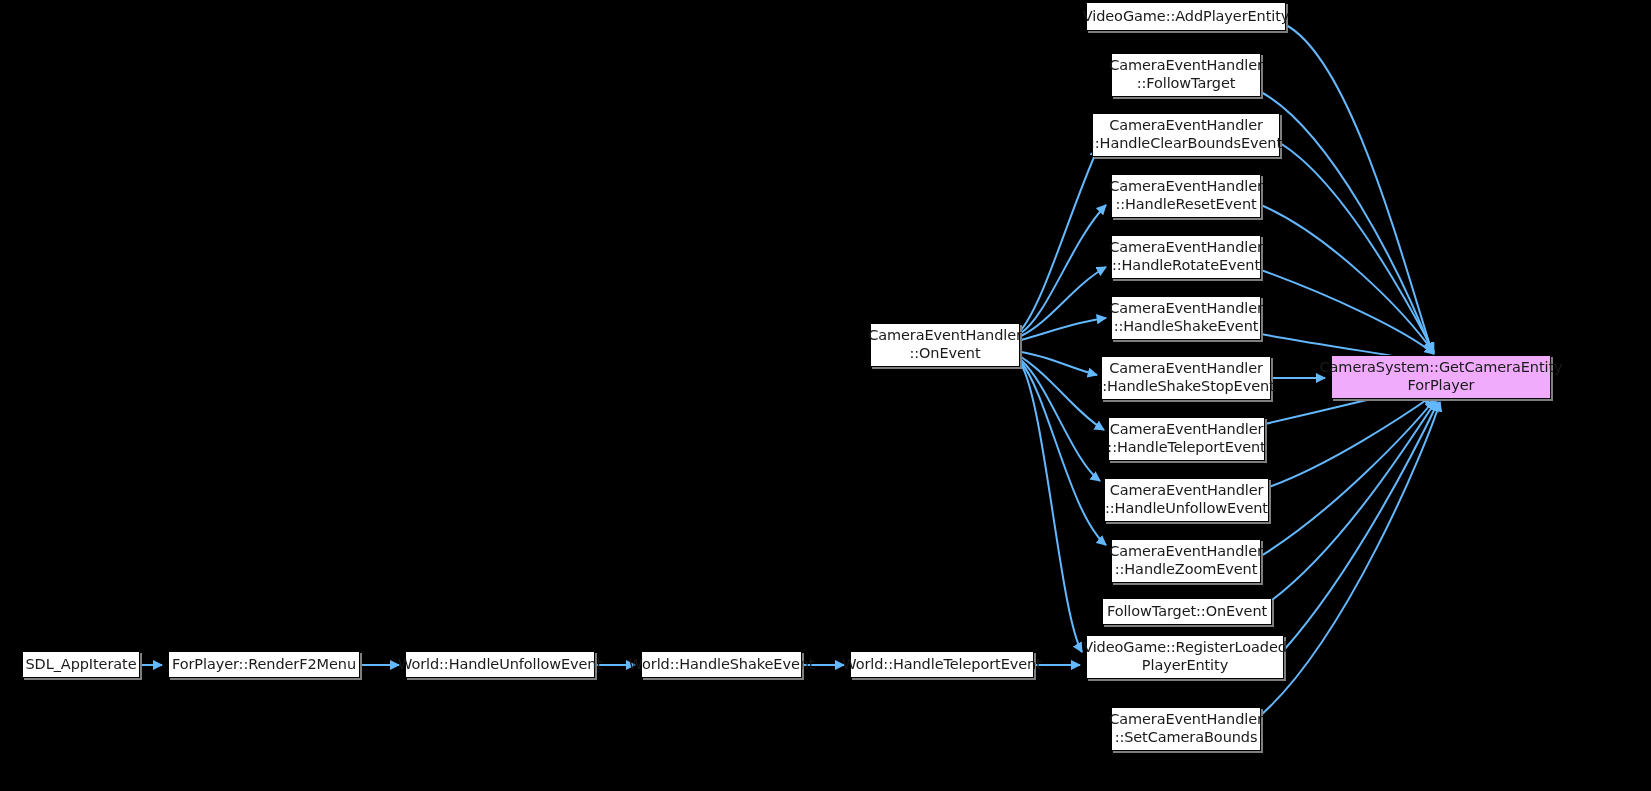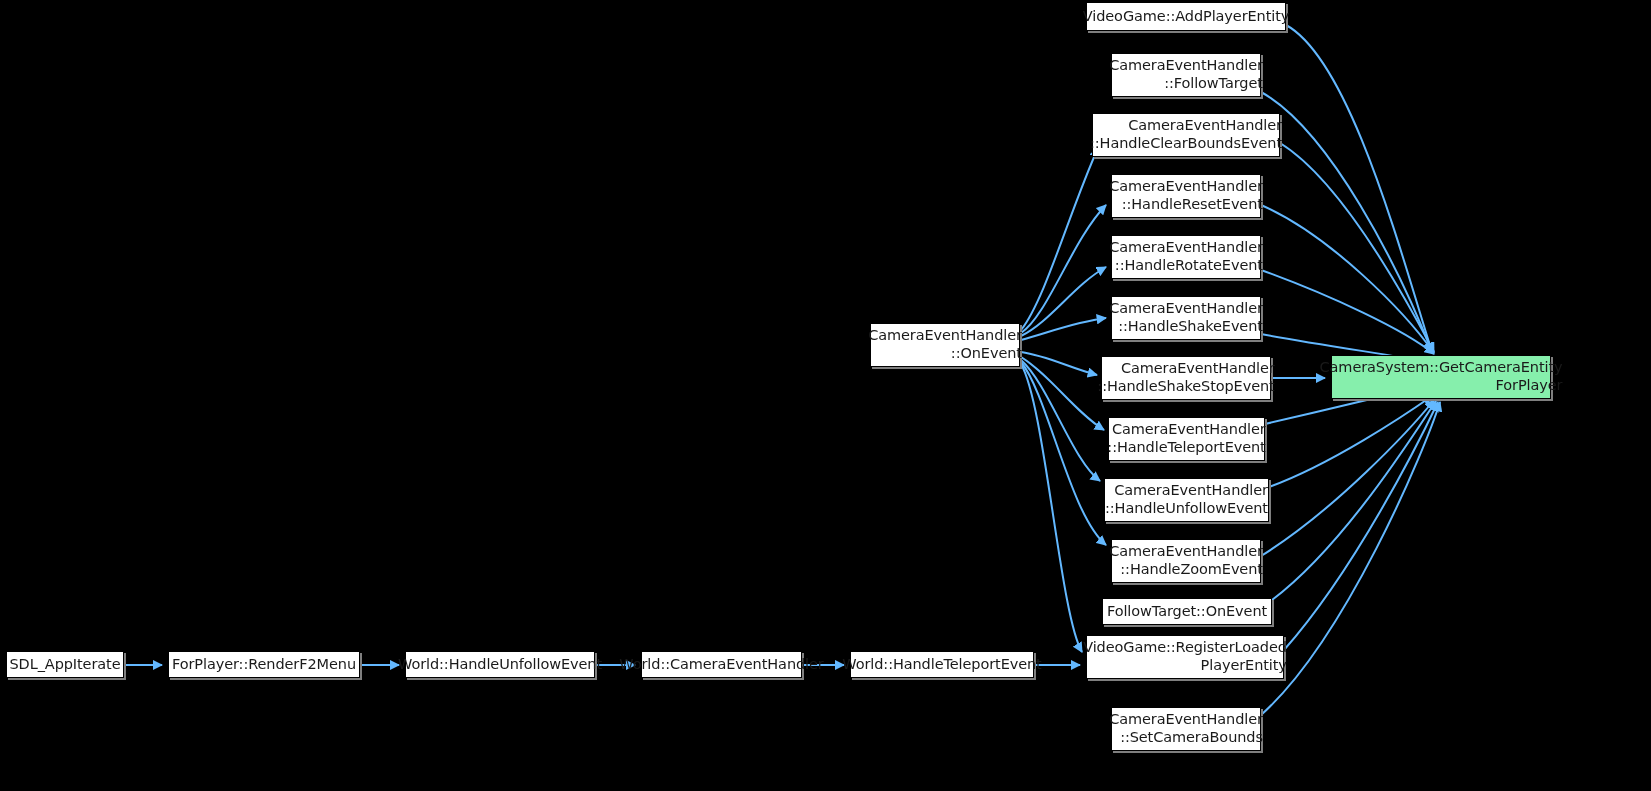--- a/index.html
+++ b/index.html
@@ -1,23 +1,23 @@
 <!DOCTYPE html>
 <html><head>
 <meta charset="utf-8">
 <style>
   html,body{margin:0;padding:0;background:#000;}
   #canvas{position:relative;width:1651px;height:791px;background:#000;overflow:hidden;
           font-family:"DejaVu Sans","Liberation Sans",sans-serif;}
   svg.edges{position:absolute;left:0;top:0;width:1651px;height:791px;overflow:visible;}
   .node{position:absolute;box-sizing:border-box;background:#ffffff;border:1px solid #000;
         box-shadow:2px 2px 0 0 #7f7f7f;display:flex;align-items:center;justify-content:center;
-        color:#1a1a1a;font-size:14.5px;line-height:1.22;text-align:right;
+        color:#1a1a1a;font-size:14.5px;line-height:1.22;text-align:center;
         letter-spacing:-0.1px;white-space:pre-line;padding:0 4px;}
-  .node.hl{background:#86efac;border:1px solid #000;}
+  .node.hl{background:#f0abfc;border:1px solid #000;}
 </style>
 </head>
 <body>
 
 <div id="canvas">
   <svg class="edges" viewBox="0 0 1651 791" xmlns="http://www.w3.org/2000/svg">
     <defs>
       <marker id="ah" viewBox="0 0 10 10" refX="9" refY="5" markerWidth="5.2" markerHeight="5.2" orient="auto-start-reverse">
         <path d="M 0 0 L 10 5 L 0 10 z" fill="#63b8ff"></path>
       </marker>
@@ -74,19 +74,19 @@
 ::HandleZoomEvent</div>
       <div class="node" style="left: 1102px; top: 598px; width: 170px; height: 27px;">FollowTarget::OnEvent</div>
       <div class="node" style="left: 1086px; top: 635px; width: 198px; height: 44px;">VideoGame::RegisterLoaded
 PlayerEntity</div>
       <div class="node" style="left: 1111px; top: 707px; width: 150px; height: 44px;">CameraEventHandler
 ::SetCameraBounds</div>
       <div class="node" style="left: 870px; top: 323px; width: 150px; height: 44px;">CameraEventHandler
 ::OnEvent</div>
       <div class="node hl" style="left: 1331px; top: 355px; width: 220px; height: 44px;">CameraSystem::GetCameraEntity
 ForPlayer</div>
-      <div class="node" style="left: 6px; top: 651px; width: 118px; height: 27px;">SDL_AppIterate</div>
+      <div class="node" style="left: 22px; top: 651px; width: 118px; height: 27px;">SDL_AppIterate</div>
       <div class="node" style="left: 168px; top: 651px; width: 192px; height: 27px;">ForPlayer::RenderF2Menu</div>
       <div class="node" style="left: 405px; top: 651px; width: 190px; height: 27px;">World::HandleUnfollowEvent</div>
-      <div class="node" style="left: 641px; top: 651px; width: 161px; height: 27px;">World::CameraEventHandler</div>
+      <div class="node" style="left: 641px; top: 651px; width: 161px; height: 27px;">World::HandleShakeEvent</div>
       <div class="node" style="left: 850px; top: 651px; width: 184px; height: 27px;">World::HandleTeleportEvent</div>
     </div>
 </div>
 
 </body></html>

